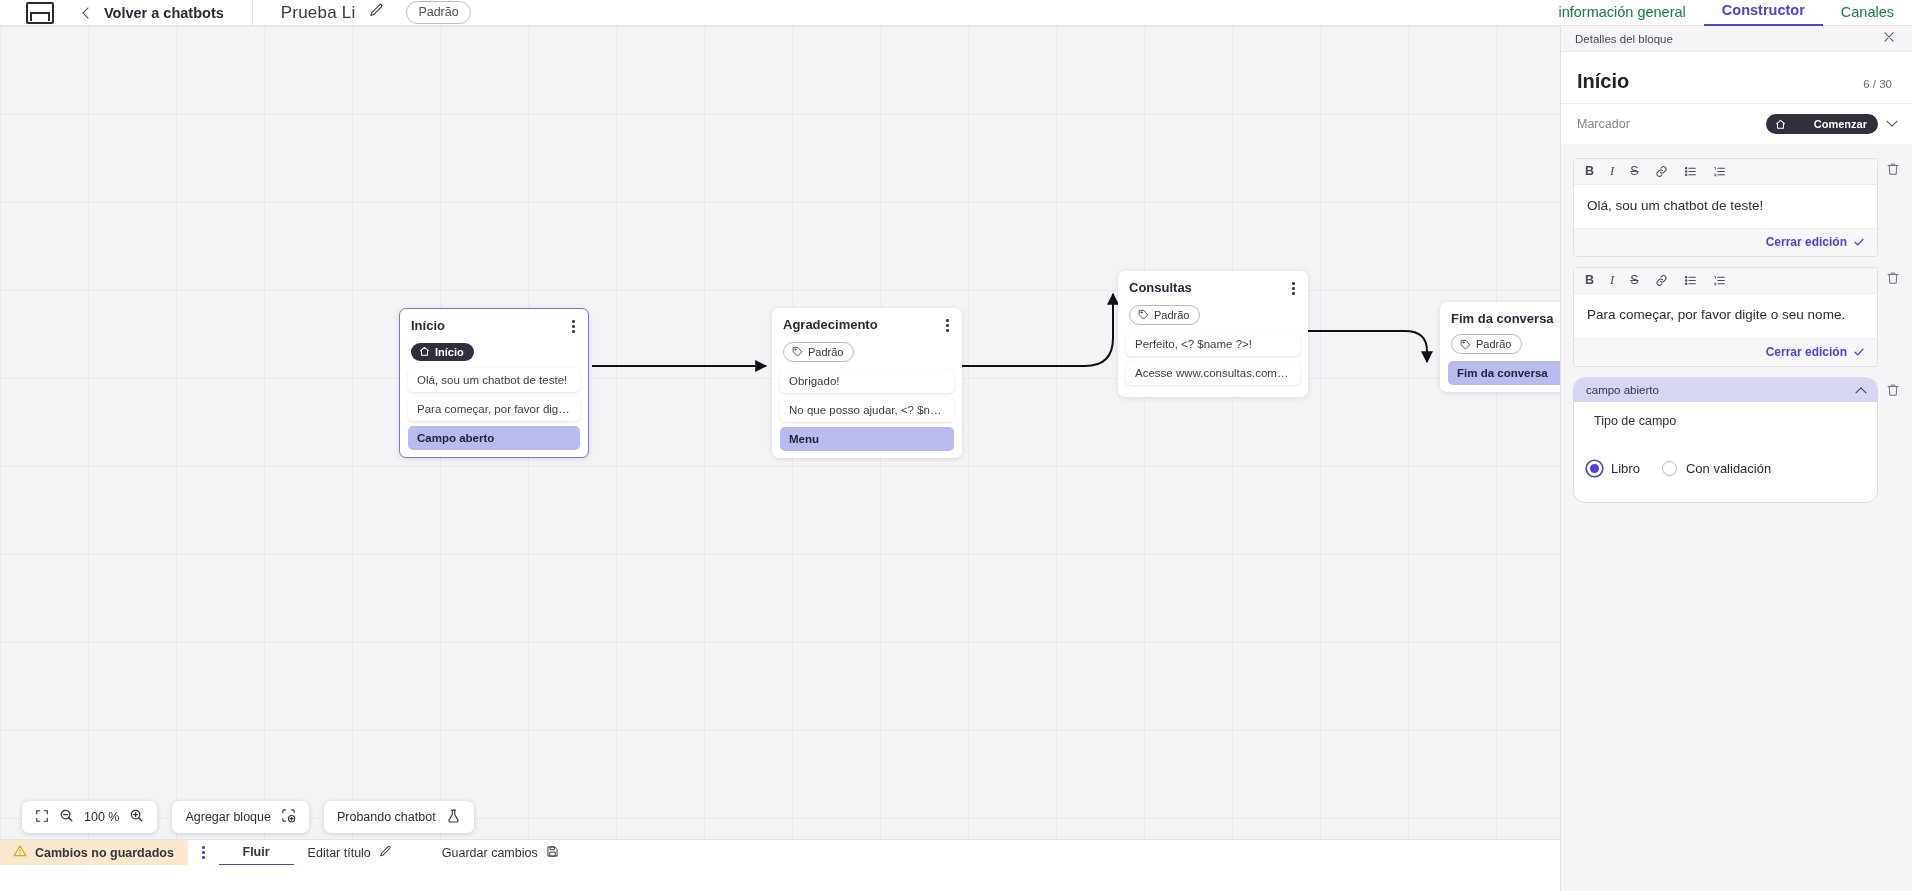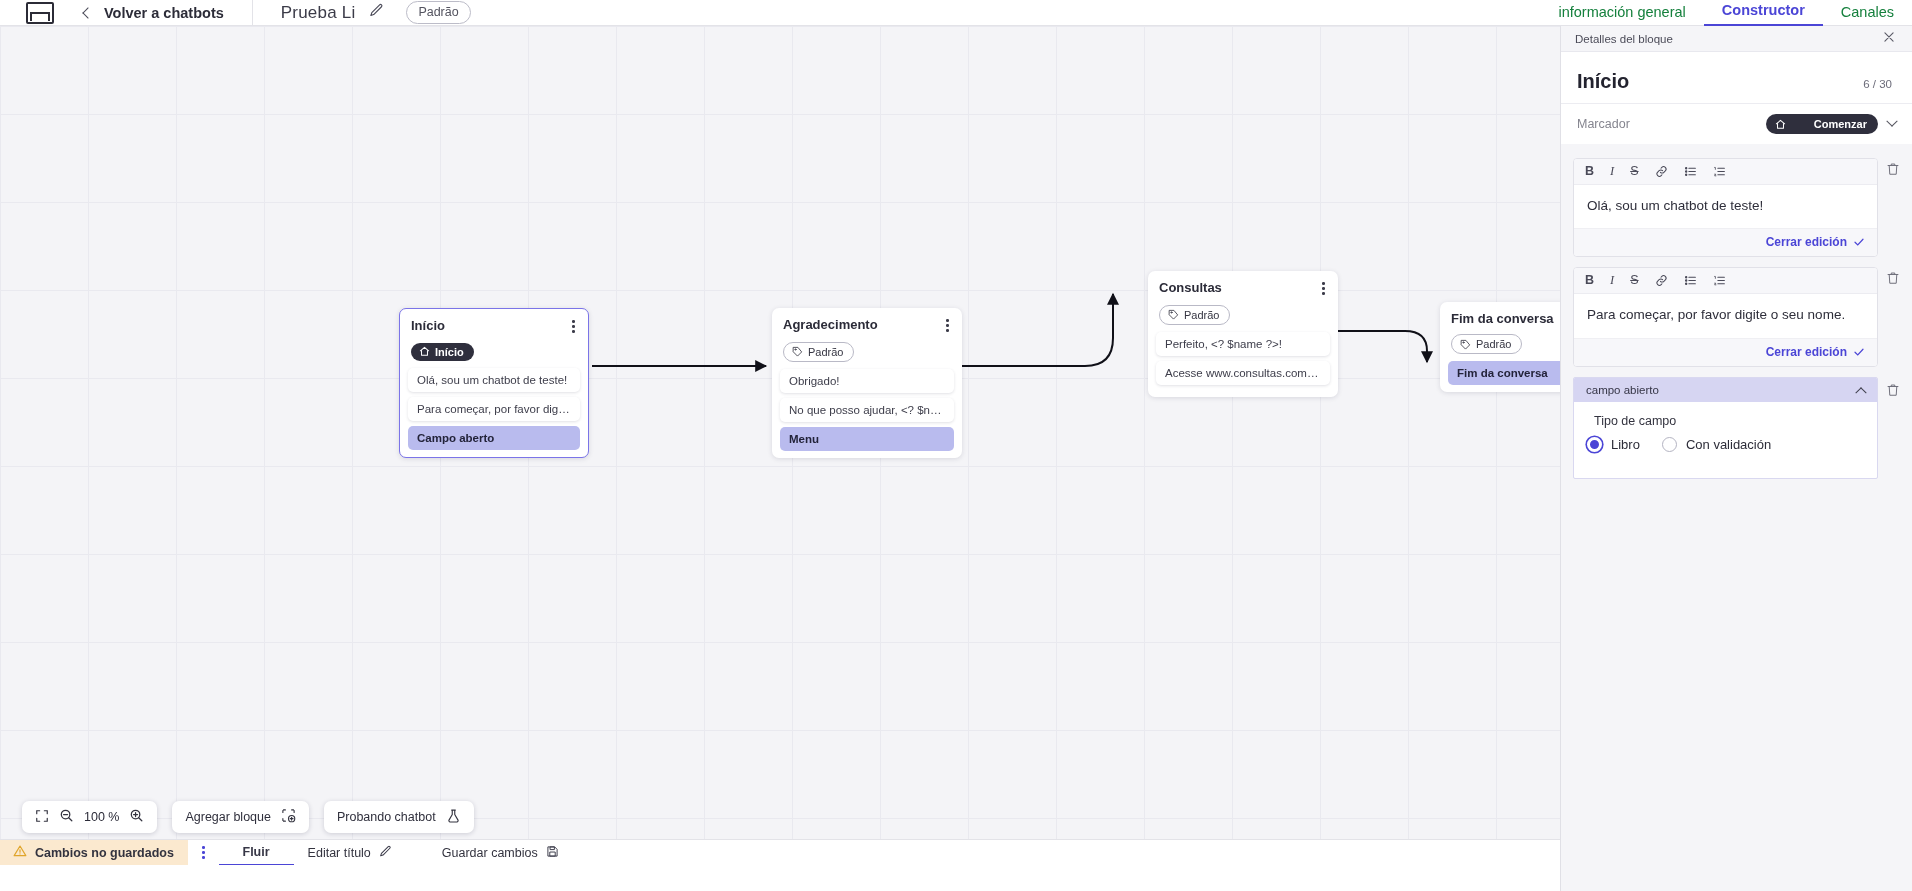--- a/index.html
+++ b/index.html
@@ -194,36 +194,36 @@
     background: #f7f7fa; border-top: 1px solid #efeff3;
     padding: 6px 12px 7px; display: flex; justify-content: flex-end;
   }
   .close-edit {
     font-size: 12px; color: #4b45d6; font-weight: 600; cursor: pointer;
     display: flex; align-items: center; gap: 6px;
   }
   .trash { padding-top: 4px; cursor: pointer; flex: none; }
 
   .field-card {
-    flex: 1; border: 1px solid #d9d8f0; border-radius: 2px; overflow: hidden;
+    flex: 1; border: 1px solid #d9d8f0; border-radius: 12px; overflow: hidden;
     background: #ffffff;
   }
   .field-head {
     background: #d6d5f2; padding: 6px 12px; display: flex; align-items: center;
     justify-content: space-between; font-size: 11.5px; color: #353546;
   }
   .chev-up {
     width: 8px; height: 8px; border-left: 1.5px solid #3f3f4d;
     border-top: 1.5px solid #3f3f4d; transform: rotate(45deg) translate(2px,2px);
     cursor: pointer;
   }
   .field-body { padding: 12px 13px 14px; }
   .field-sublabel { font-size: 12.5px; color: #33333f; margin: 0 0 9px 7px; }
   .radios { display: flex; align-items: center; gap: 22px; margin-bottom: 12px; }
-  .radio { display: flex; align-items: center; gap: 9px; cursor: pointer; font-size: 13px; color: #2c2c38; }
+  .radio { display: flex; align-items: center; gap: 9px; cursor: pointer; font-size: 13px; color: #2c2c38; margin-top: 24px; }
   .dot {
     width: 15px; height: 15px; border-radius: 50%; border: 1.6px solid #b4b4c2;
     flex: none; background: #fff;
   }
   .dot.on {
     border: 3.5px solid #ffffff; background: #4b45d6;
     box-shadow: 0 0 0 1.6px #4b45d6;
   }
   .field-help { font-size: 11.5px; color: #8b8b96; line-height: 1.5; }
 
@@ -313,21 +313,21 @@
           <path d="M20.5 13.5 12 22 2.5 12.5V3h9.5z"></path>
           <circle cx="7.5" cy="7.5" r="1.4"></circle>
         </svg>
       <span>Padrão</span>
     </span>
     <div class="row">Obrigado!</div>
     <div class="row">No que posso ajudar, &lt;? $name ...</div>
     <div class="row hl">Menu</div>
   </div>
 
-  <div class="node" style="left:1118px; top:245px;margin-left:30px;">
+  <div class="node" style="left:1118px; top:245px;">
     <div class="node-head">
       <span class="node-title">Consultas</span>
       <span class="kebab">
           <i></i>
           <i></i>
           <i></i>
         </span>
     </div>
     <span class="tag light">
       <svg width="11" height="11" viewBox="0 0 24 24" fill="none" stroke="#353542" stroke-width="1.8" stroke-linecap="round" stroke-linejoin="round">

